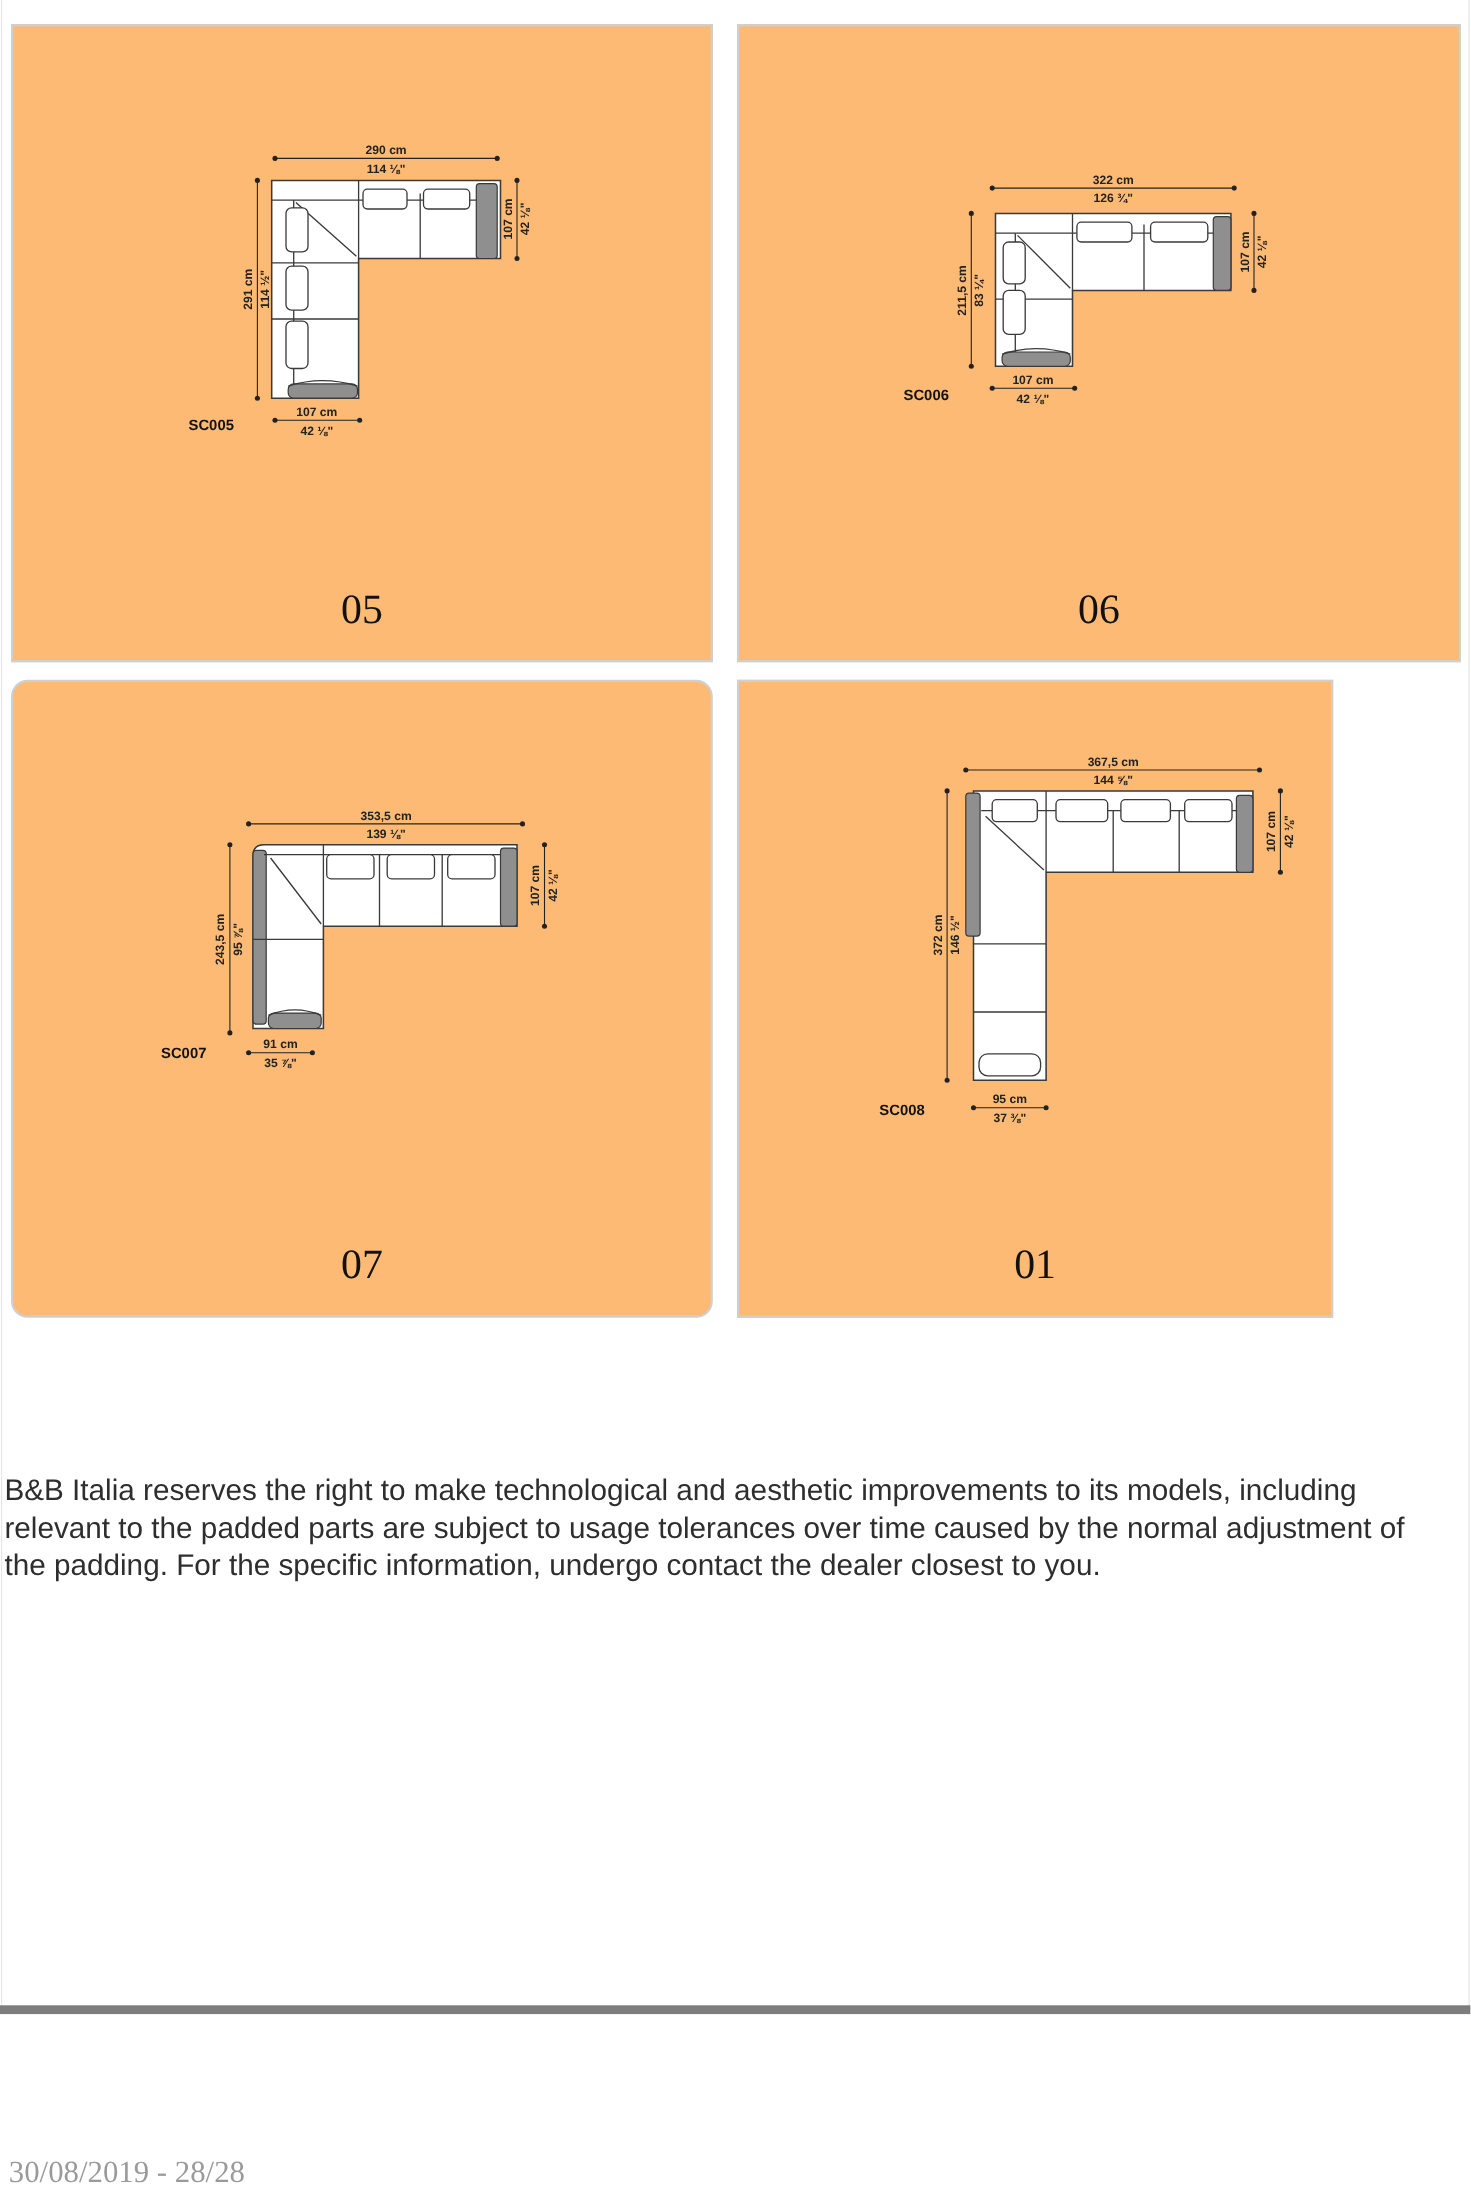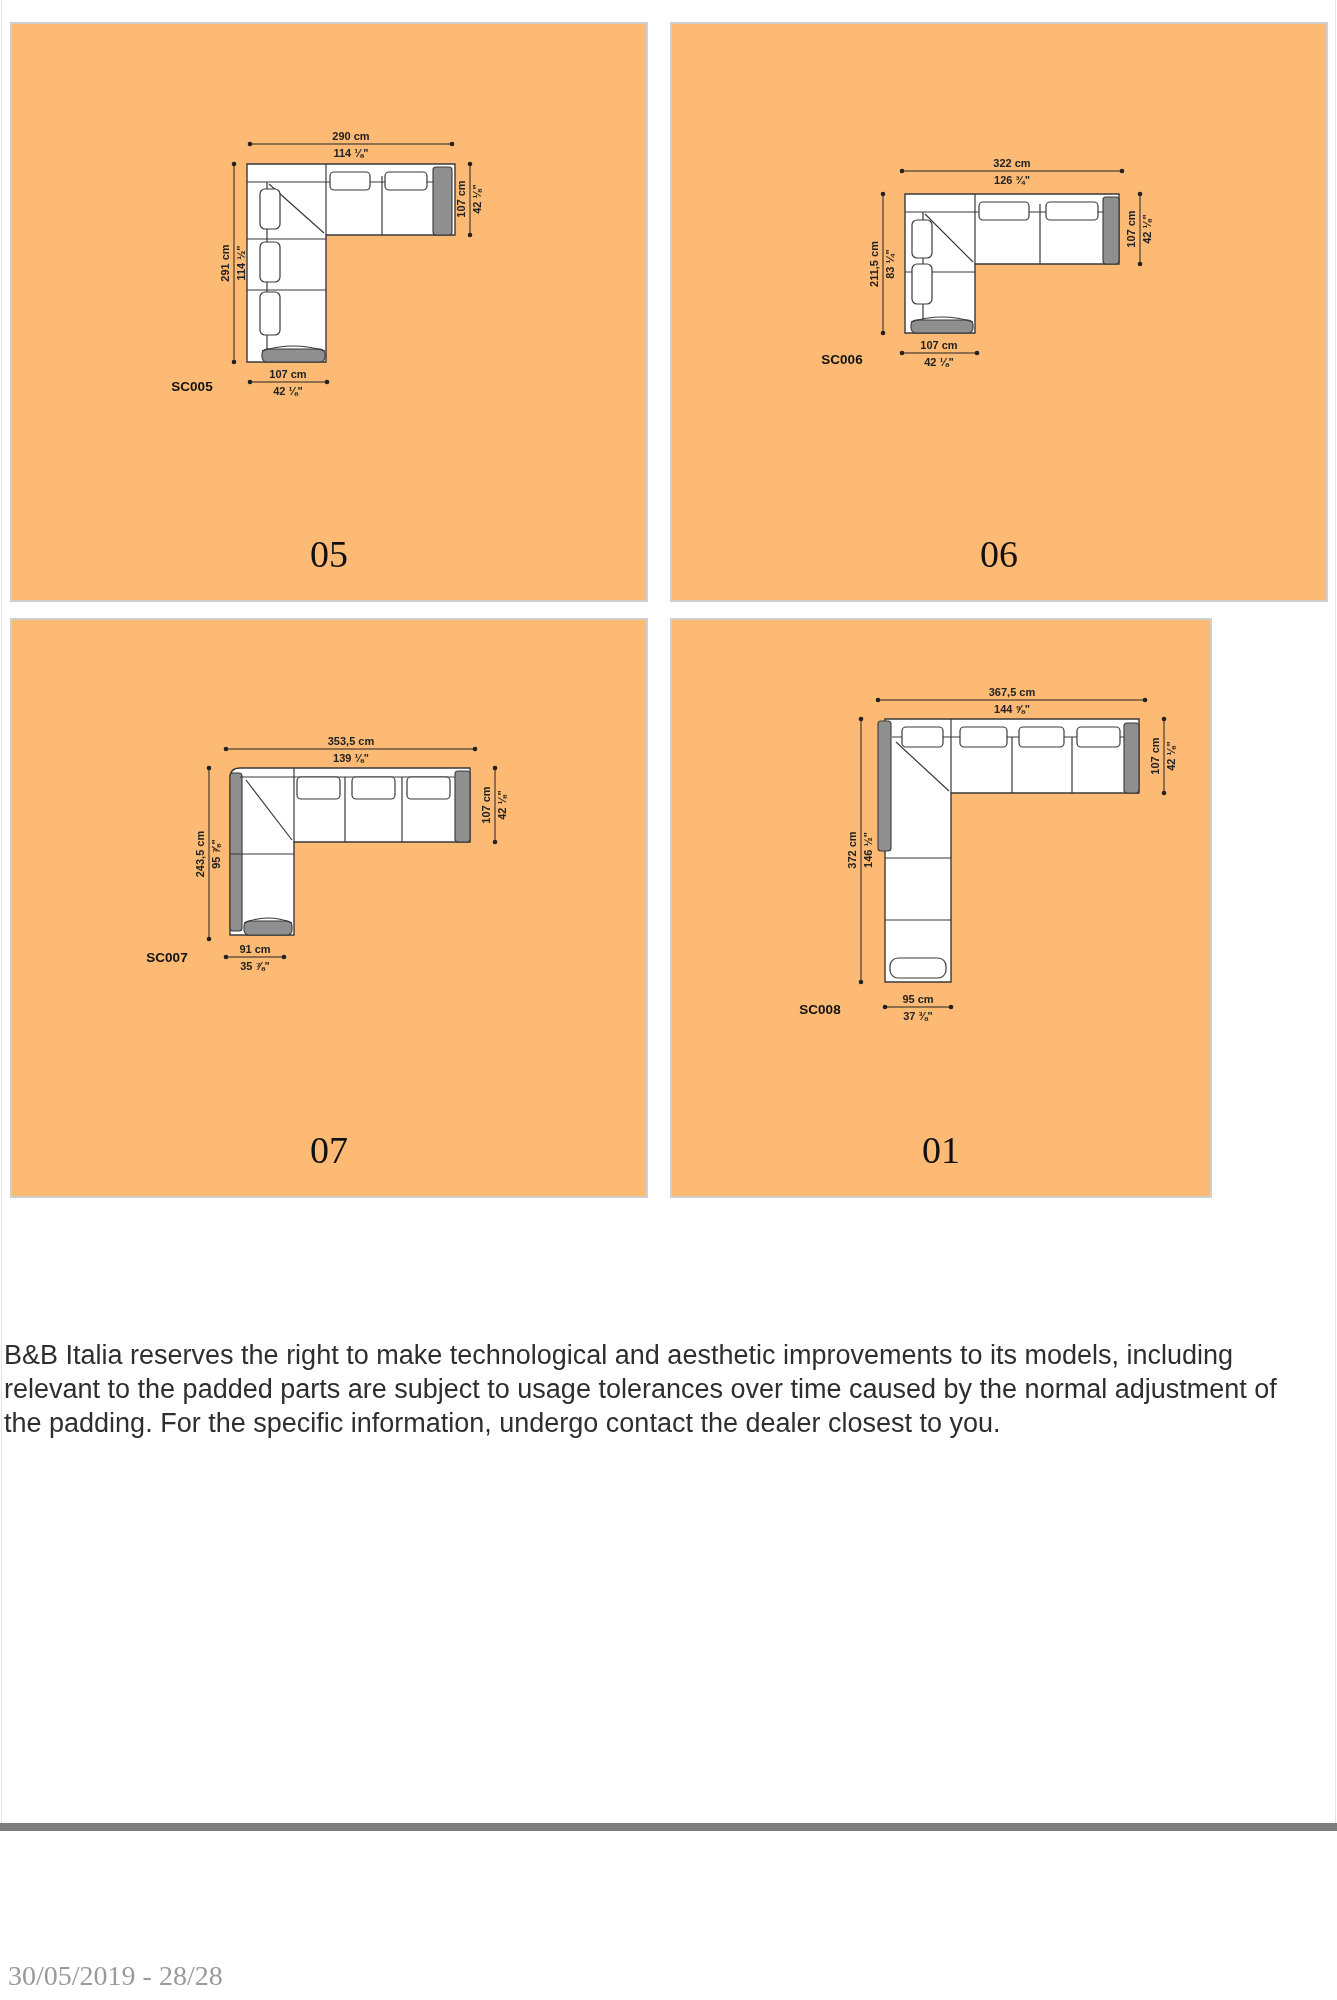--- a/index.html
+++ b/index.html
@@ -3,21 +3,21 @@
 <meta charset="utf-8">
 <style>
   html,body{margin:0;padding:0;background:#fff;}
   .page{position:relative;width:1337px;height:2000px;background:#fff;overflow:hidden;
         font-family:"Liberation Sans",sans-serif;}
   .page-edge{position:absolute;top:0;width:1px;height:1830px;background:#e4e4e4;}
   .edge-l{left:1px;} .edge-r{left:1335px;}
   .panel{position:absolute;border:2px solid #cfcfcf;background:#fdba74;box-sizing:border-box;}
   .p05{left:10px;top:22px;width:638px;height:580px;}
   .p06{left:670px;top:22px;width:658px;height:580px;padding-left:41px;}
-  .p07{left:10px;top:618px;width:638px;height:580px;}
+  .p07{left:10px;top:618px;width:638px;height:580px;border-radius:15px;}
   .p08{left:670px;top:618px;width:542px;height:580px;}
   .panel svg{position:absolute;left:0;top:0;}
   .panel-number{position:absolute;left:0;top:508px;width:100%;text-align:center;
         font-family:"Liberation Serif","DejaVu Serif",serif;font-size:38px;color:#111;}
   .dim{font:700 11px "Liberation Sans",sans-serif;fill:#222;}
   .code{font:700 13.5px "Liberation Sans",sans-serif;fill:#111;}
   .ln{stroke:#3a3a3a;stroke-width:1.2;fill:none;}
   .outline{stroke:#3a3a3a;stroke-width:1.4;fill:#fff;}
   .cushion{fill:#fff;stroke:#3a3a3a;stroke-width:1.2;}
   .dark{fill:#8f8f8f;stroke:#3a3a3a;stroke-width:1.1;}
@@ -228,14 +228,14 @@
     <div class="panel-number">01</div>
   </section>
 
   <div class="disclaimer">
     <div>B&amp;B Italia reserves the right to make technological and aesthetic improvements to its models, including</div>
     <div>relevant to the padded parts are subject to usage tolerances over time caused by the normal adjustment of</div>
     <div>the padding. For the specific information, undergo contact the dealer closest to you.</div>
   </div>
 
   <div class="footer-bar"></div>
-  <div class="footer-text">30/05/2019 - 28/28</div>
+  <div class="footer-text">30/08/2019 - 28/28</div>
 </div>
 
 </body></html>

